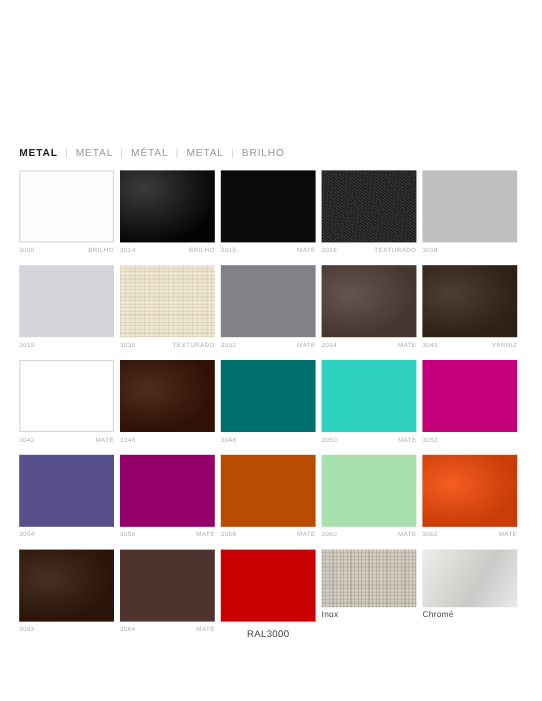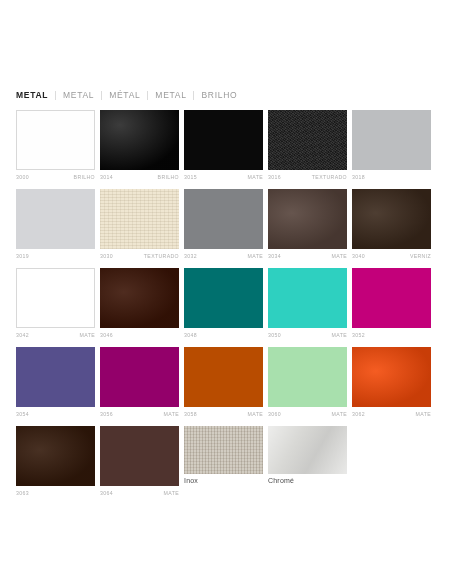--- a/index.html
+++ b/index.html
@@ -2,21 +2,21 @@
 <html><head>
 <meta charset="utf-8">
 <style>
   html,body{margin:0;padding:0;}
   body{
     width:452px;height:584px;background:#ffffff;
     font-family:"Liberation Sans", sans-serif;
     -webkit-font-smoothing:antialiased;
     overflow:hidden;
   }
-  #page{position:relative;width:452px;height:516px;}
+  #page{position:relative;width:452px;height:516px;margin-top:32px;}
 
   
   .lang-bar{
     position:absolute;left:16px;top:90px;
     display:flex;align-items:center;gap:0px;
     font-size:8.5px;letter-spacing:.7px;
   }
   .lang{color:#9a9a9a;white-space:nowrap;}
   .lang.active{color:#222222;font-weight:bold;}
   .lang-sep{color:#cfcfcf;padding:0 6px;}
@@ -257,20 +257,24 @@
           </div>
         </div>
         <div class="cell">
           <div class="swatch" style="background-color: rgb(79, 51, 46);"></div>
           <div class="meta">
             <span class="code">3064</span>
             <span class="finish">MATE</span>
           </div>
         </div>
         <div class="cell">
+          <div class="swatch" style="background-color: rgb(200, 0, 0);"></div>
+          <div class="label-center">RAL3000</div>
+        </div>
+        <div class="cell">
           <div class="swatch short tex-linen" style="background-color: rgb(201, 194, 181);"></div>
           <div class="label-left">Inox</div>
         </div>
         <div class="cell">
           <div class="swatch short tex-chrome" style="background-color: rgb(216, 216, 213);"></div>
           <div class="label-left">Chromé</div>
         </div>
       </div>
     </div>
 

